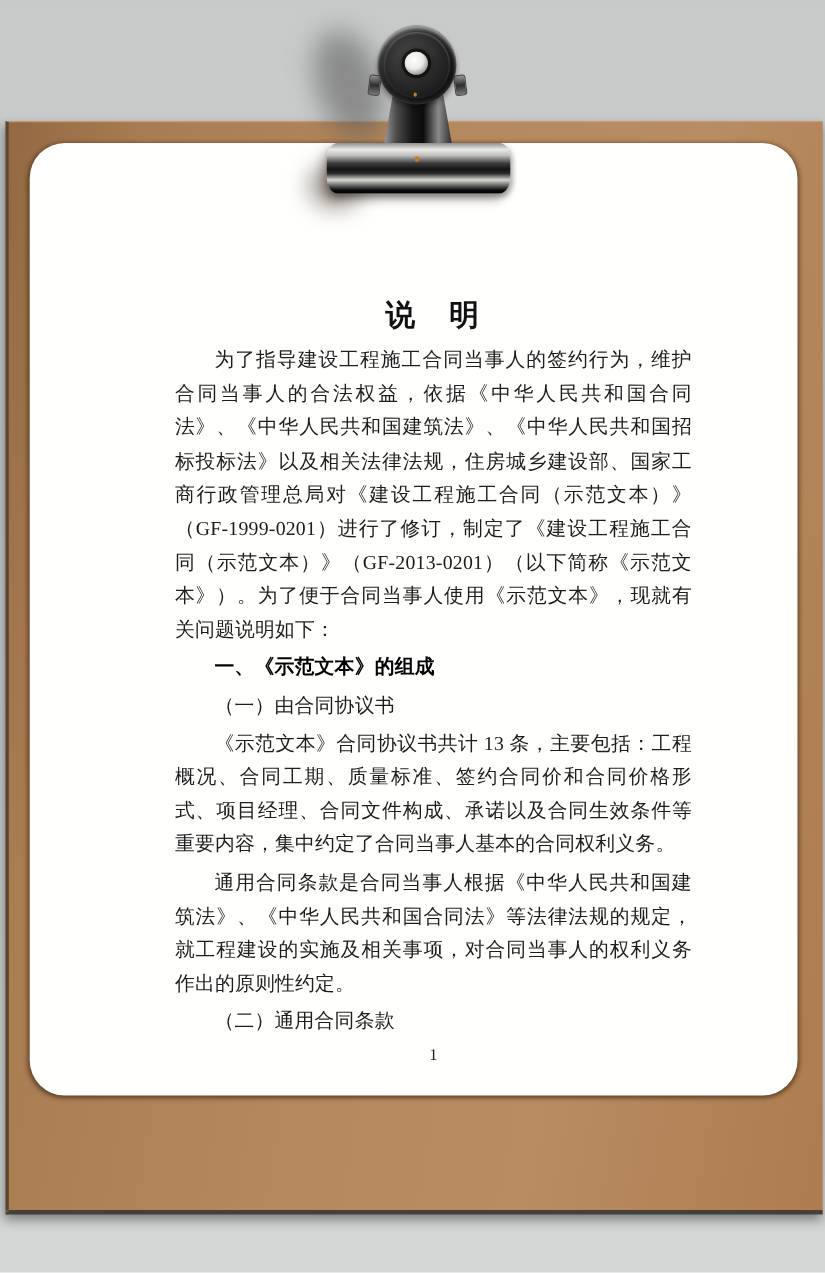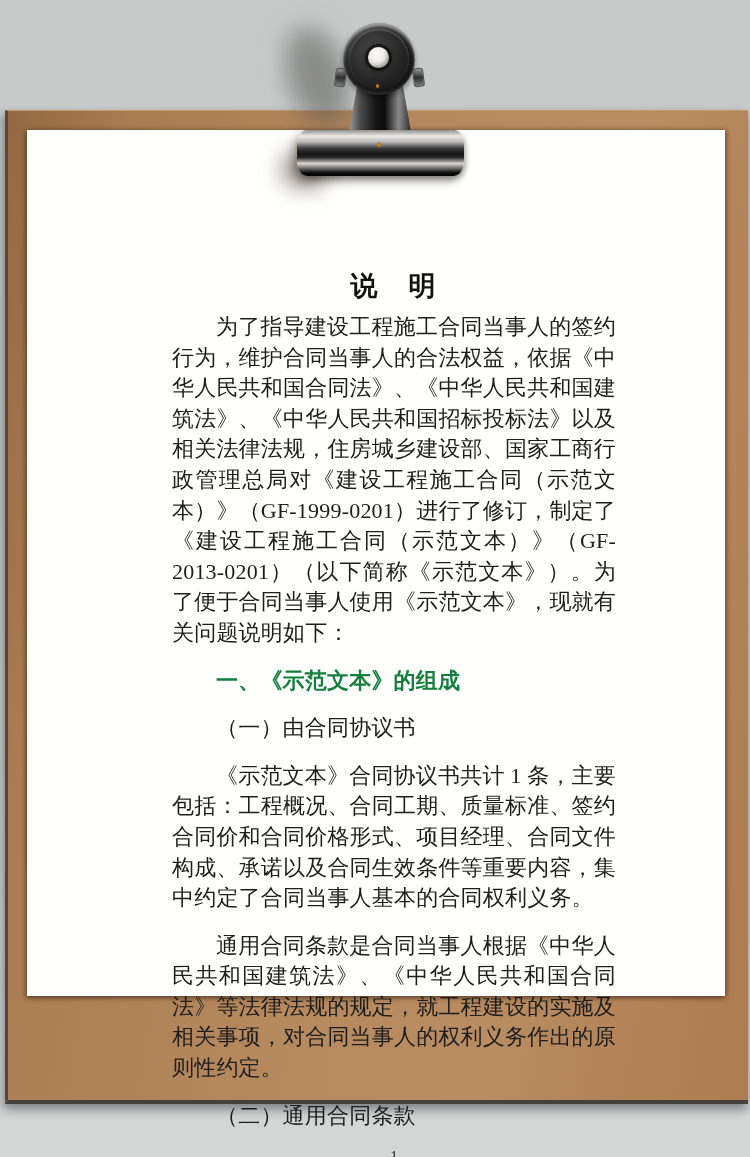--- a/index.html
+++ b/index.html
@@ -25,49 +25,50 @@
     box-shadow: 0 6px 10px rgba(40,40,45,0.30), -3px 4px 8px rgba(40,40,45,0.25);
   }
   
   .paper {
     position: absolute;
     left: 27px; top: 130px;
     width: 698px; height: 866px;
     background: #fffffe;
     box-shadow: 0 2px 5px rgba(70,45,25,0.55), -2px 1px 4px rgba(70,45,25,0.35), 2px 0 4px rgba(70,45,25,0.3);
     color: #1d1d1d;
+    border-radius: 32px;
   }
   .content {
     padding: 0 92px 0 128px; 
   }
   .title {
     margin: 140px -128px 0 -92px; 
     transform: translateX(-18px);
     text-align: center;
     font-size: 27px;
     line-height: 32px;
     font-weight: bold;
     letter-spacing: 2px;
     color: #111;
   }
   .para {
-    margin: 17px;
-    font-size: 22px;
+    margin: 4px;
+    font-size: 18px;
     line-height: 30.6px;
     text-align: justify;
     text-indent: 2em;
     letter-spacing: 0.2px;
     color: #1d1d1d;
   }
   .para.first { margin-top: 10px; }
   .para.heading {
     font-family: "Liberation Sans", "DejaVu Sans", sans-serif;
     font-weight: bold;
     text-align: left;
-    color: #15803d;
+    color: #000000;
   }
   .pagenum {
     margin: 8px -128px 0 -92px;
     transform: translateX(-18px);
     text-align: center;
     font-size: 15px;
     color: #222;
   }
   
   .clip { position: absolute; left: 0; top: 0; width: 750px; height: 1157px; pointer-events: none; }
@@ -146,21 +147,21 @@
 <div class="scene">
 
   <div class="board"></div>
 
   <div class="paper">
     <div class="content">
       <h1 class="title">说　明</h1>
       <p class="para first">为了指导建设工程施工合同当事人的签约行为，维护合同当事人的合法权益，依据《中华人民共和国合同法》、《中华人民共和国建筑法》、《中华人民共和国招标投标法》以及相关法律法规，住房城乡建设部、国家工商行政管理总局对《建设工程施工合同（示范文本）》（GF-1999-0201）进行了修订，制定了《建设工程施工合同（示范文本）》（GF-2013-0201）（以下简称《示范文本》）。为了便于合同当事人使用《示范文本》，现就有关问题说明如下：</p>
       <p class="para heading">一、《示范文本》的组成</p>
       <p class="para">（一）由合同协议书</p>
-      <p class="para">《示范文本》合同协议书共计 1 条，主要包括：工程概况、合同工期、质量标准、签约合同价和合同价格形式、项目经理、合同文件构成、承诺以及合同生效条件等重要内容，集中约定了合同当事人基本的合同权利义务。</p>
+      <p class="para">《示范文本》合同协议书共计 13 条，主要包括：工程概况、合同工期、质量标准、签约合同价和合同价格形式、项目经理、合同文件构成、承诺以及合同生效条件等重要内容，集中约定了合同当事人基本的合同权利义务。</p>
       <p class="para">通用合同条款是合同当事人根据《中华人民共和国建筑法》、《中华人民共和国合同法》等法律法规的规定，就工程建设的实施及相关事项，对合同当事人的权利义务作出的原则性约定。</p>
       <p class="para">（二）通用合同条款</p>
       <div class="pagenum">1</div>
     </div>
   </div>
 
   <div class="clip">
     <div class="clip-shadow-top"></div>
     <div class="clip-shadow-paper"></div>
     <div class="clip-stem"></div>

